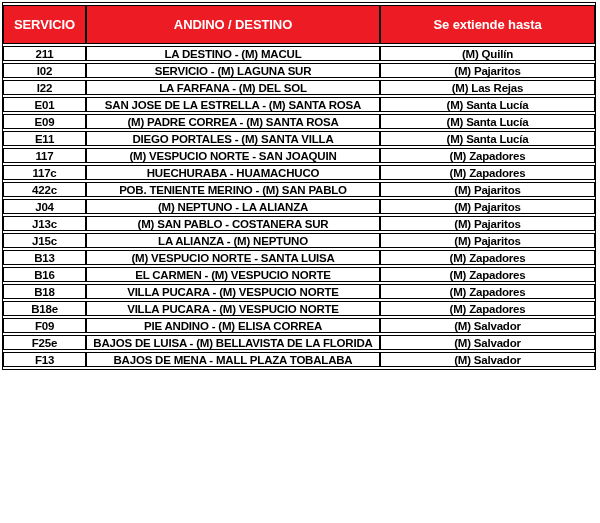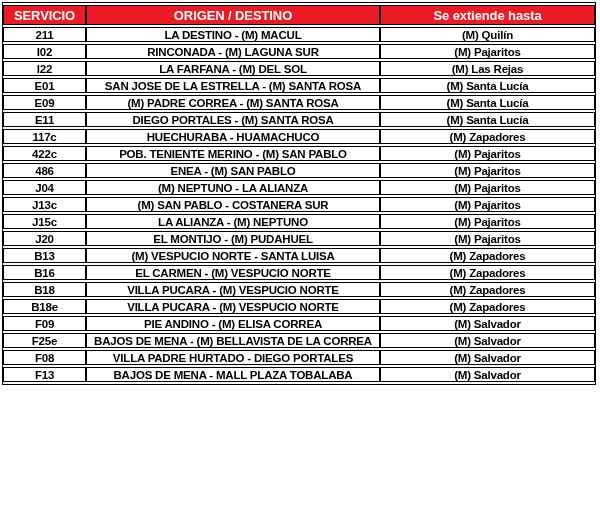--- a/index.html
+++ b/index.html
@@ -30,21 +30,21 @@
   }
   col.c-service { width: 83px; }
   col.c-origin  { width: 294px; }
   col.c-extends { width: 215px; }
   th {
     background: var(--header-bg);
     color: var(--header-text);
     border: 1px solid var(--border-color);
     font-size: 13px;
     font-weight: bold;
-    height: 20px;
+    height: 39px;
     padding: 1px 2px;
     text-align: center;
     letter-spacing: -0.1px;
     white-space: nowrap;
     overflow: hidden;
   }
   td {
     border: 1px solid var(--border-color);
     color: var(--body-text);
     font-size: 11.5px;
@@ -64,88 +64,83 @@
 <div class="sheet">
   <table class="routes">
     <colgroup>
       <col class="c-service">
       <col class="c-origin">
       <col class="c-extends">
     </colgroup>
     <thead>
       <tr>
         <th>SERVICIO</th>
-        <th>ORIGEN / DESTINO</th>
+        <th>ANDINO / DESTINO</th>
         <th>Se extiende hasta</th>
       </tr>
     </thead>
     <tbody>
         <tr>
           <td>211</td>
           <td>LA DESTINO - (M) MACUL</td>
           <td>(M) Quilín</td>
         </tr>
         <tr>
           <td>I02</td>
-          <td>RINCONADA - (M) LAGUNA SUR</td>
+          <td>SERVICIO - (M) LAGUNA SUR</td>
           <td>(M) Pajaritos</td>
         </tr>
         <tr>
           <td>I22</td>
           <td>LA FARFANA - (M) DEL SOL</td>
           <td>(M) Las Rejas</td>
         </tr>
         <tr>
           <td>E01</td>
           <td>SAN JOSE DE LA ESTRELLA - (M) SANTA ROSA</td>
           <td>(M) Santa Lucía</td>
         </tr>
         <tr>
           <td>E09</td>
           <td>(M) PADRE CORREA - (M) SANTA ROSA</td>
           <td>(M) Santa Lucía</td>
         </tr>
         <tr>
           <td>E11</td>
-          <td>DIEGO PORTALES - (M) SANTA ROSA</td>
+          <td>DIEGO PORTALES - (M) SANTA VILLA</td>
           <td>(M) Santa Lucía</td>
+        </tr>
+        <tr>
+          <td>117</td>
+          <td>(M) VESPUCIO NORTE - SAN JOAQUIN</td>
+          <td>(M) Zapadores</td>
         </tr>
         <tr>
           <td>117c</td>
           <td>HUECHURABA - HUAMACHUCO</td>
           <td>(M) Zapadores</td>
         </tr>
         <tr>
           <td>422c</td>
           <td>POB. TENIENTE MERINO - (M) SAN PABLO</td>
-          <td>(M) Pajaritos</td>
-        </tr>
-        <tr>
-          <td>486</td>
-          <td>ENEA - (M) SAN PABLO</td>
           <td>(M) Pajaritos</td>
         </tr>
         <tr>
           <td>J04</td>
           <td>(M) NEPTUNO - LA ALIANZA</td>
           <td>(M) Pajaritos</td>
         </tr>
         <tr>
           <td>J13c</td>
           <td>(M) SAN PABLO - COSTANERA SUR</td>
           <td>(M) Pajaritos</td>
         </tr>
         <tr>
           <td>J15c</td>
           <td>LA ALIANZA - (M) NEPTUNO</td>
-          <td>(M) Pajaritos</td>
-        </tr>
-        <tr>
-          <td>J20</td>
-          <td>EL MONTIJO - (M) PUDAHUEL</td>
           <td>(M) Pajaritos</td>
         </tr>
         <tr>
           <td>B13</td>
           <td>(M) VESPUCIO NORTE - SANTA LUISA</td>
           <td>(M) Zapadores</td>
         </tr>
         <tr>
           <td>B16</td>
           <td>EL CARMEN - (M) VESPUCIO NORTE</td>
@@ -161,26 +156,21 @@
           <td>VILLA PUCARA - (M) VESPUCIO NORTE</td>
           <td>(M) Zapadores</td>
         </tr>
         <tr>
           <td>F09</td>
           <td>PIE ANDINO - (M) ELISA CORREA</td>
           <td>(M) Salvador</td>
         </tr>
         <tr>
           <td>F25e</td>
-          <td>BAJOS DE MENA - (M) BELLAVISTA DE LA CORREA</td>
-          <td>(M) Salvador</td>
-        </tr>
-        <tr>
-          <td>F08</td>
-          <td>VILLA PADRE HURTADO - DIEGO PORTALES</td>
+          <td>BAJOS DE LUISA - (M) BELLAVISTA DE LA FLORIDA</td>
           <td>(M) Salvador</td>
         </tr>
         <tr>
           <td>F13</td>
           <td>BAJOS DE MENA - MALL PLAZA TOBALABA</td>
           <td>(M) Salvador</td>
         </tr>
       </tbody>
   </table>
 </div>

